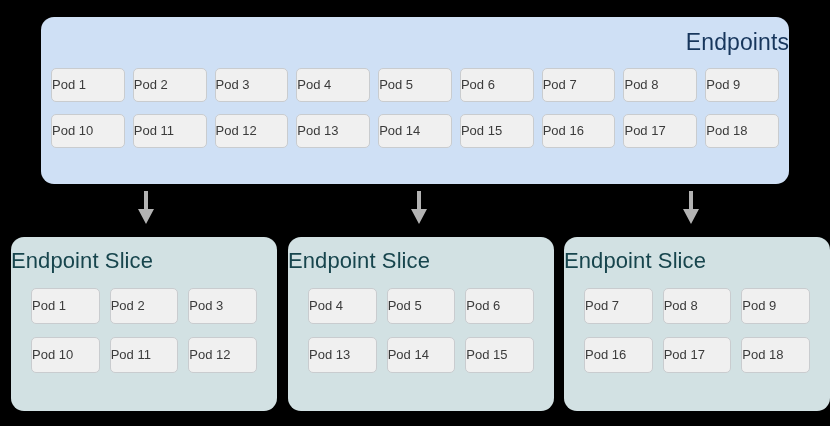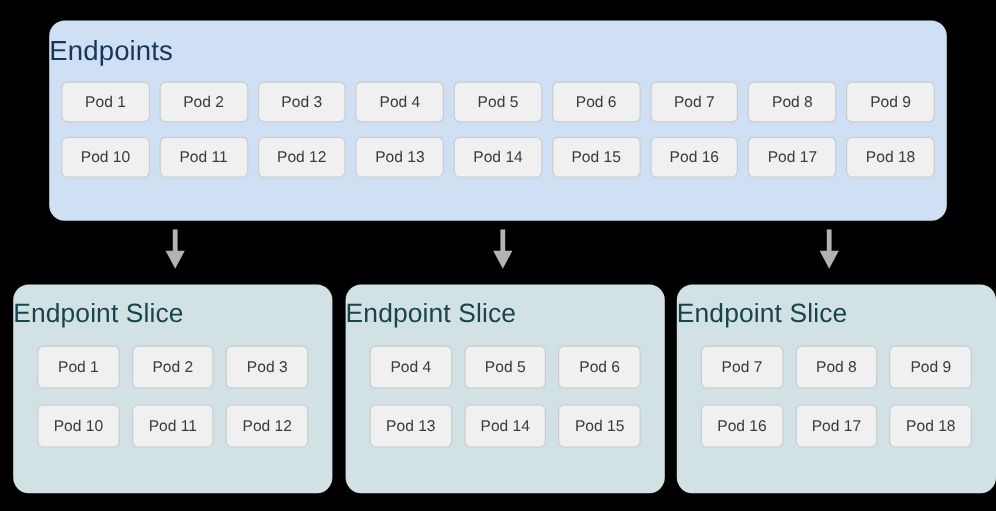--- a/index.html
+++ b/index.html
@@ -25,21 +25,21 @@
     left: 41px;
     top: 17px;
     width: 748px;
     height: 167px;
     background: #cfe0f5;
     border-radius: 13px;
     padding-top: 6px;
   }
 
   .endpoints-title {
-    text-align: left;
+    text-align: right;
     font-size: 23px;
     font-weight: 400;
     color: #17365c;
     letter-spacing: 0.1px;
     line-height: 38px;
     height: 38px;
   }
 
   .pod-grid-top {
     display: flex;
@@ -53,21 +53,20 @@
     justify-content: space-between;
     gap: 8px;
   }
 
   .pod {
     background: #f0f0f0;
     border: 1px solid #c9cccf;
     border-radius: 5px;
     font-size: 13px;
     color: #3b3b3b;
-    text-align: center;
     white-space: nowrap;
   }
 
   .pod-row-top .pod {
     width: 74px;
     height: 34px;
     line-height: 32px;
   }
 
   

